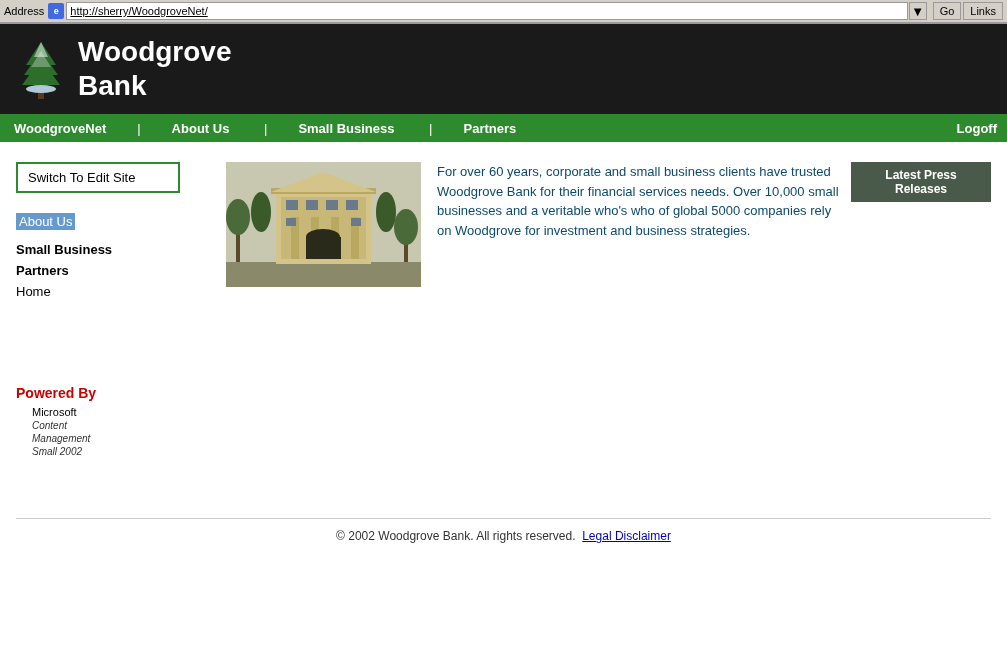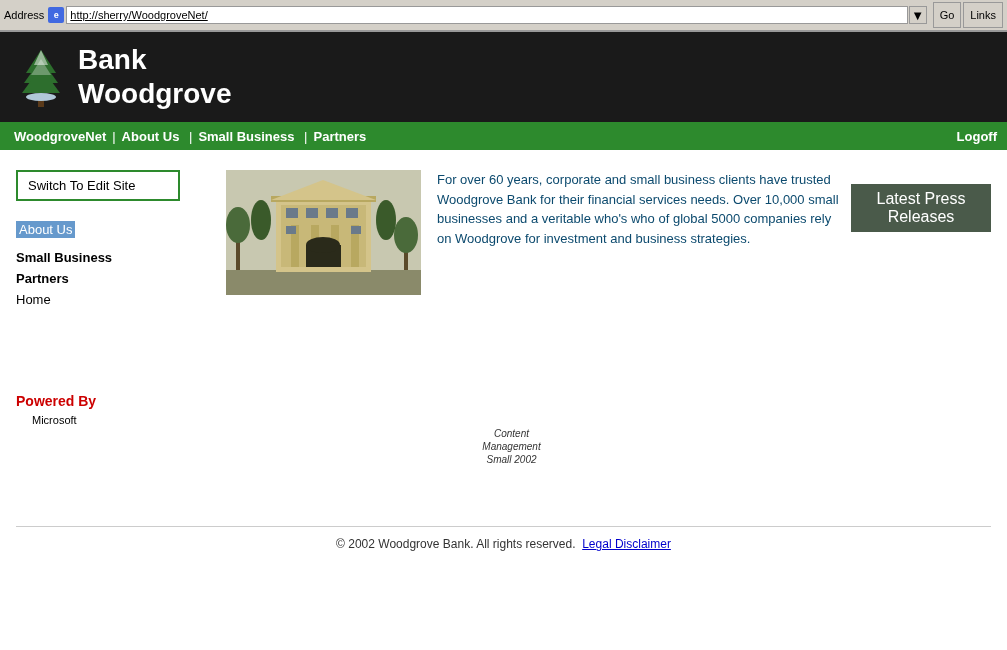--- a/index.html
+++ b/index.html
@@ -55,21 +55,21 @@
       align-items: center;
       margin-left: 4px;
     }
     .browser-btn {
       padding: 1px 6px;
       font-size: 11px;
       background: #d4d0c8;
       border: 1px solid #999;
       cursor: pointer;
       margin-left: 2px;
-      height: 26px;
+      height: 18px;
       display: flex;
       align-items: center;
     }
 
     
     .site-header {
       background: #1a1a1a;
       display: flex;
       align-items: center;
       padding: 10px 16px;
@@ -88,20 +88,21 @@
       line-height: 1.2;
     }
 
     
     .nav-bar {
       background: #2d8a2d;
       display: flex;
       align-items: center;
       padding: 0 10px;
       height: 28px;
+      gap: 25px;
     }
     .nav-bar a {
       color: #fff;
       text-decoration: none;
       font-size: 13px;
       font-weight: bold;
       padding: 0 4px;
     }
     .nav-bar .separator { color: #fff; margin: 0 2px; }
     .nav-logoff {
@@ -165,47 +166,46 @@
       color: #0c4a6e;
     }
 
     .right-sidebar {
       width: 140px;
       flex-shrink: 0;
     }
     .press-releases-btn {
       background: #4a5a4a;
       color: #fff;
-      font-size: 16px;
-      font-weight: normal;
+      font-size: 12px;
+      font-weight: bold;
       padding: 6px 8px;
       text-align: center;
       cursor: pointer;
-      margin-top: 14px;
     }
 
     
     .footer-area {
       padding: 20px 16px 0 16px;
     }
     .powered-by {
       color: #cc0000;
       font-size: 14px;
       font-weight: bold;
       margin-bottom: 4px;
     }
     .cms-logo {
       font-size: 10px;
       color: #333;
       line-height: 1.3;
       margin-left: 16px;
       margin-bottom: 60px;
     }
     .cms-logo .microsoft { font-size: 11px; color: #000; }
-    .cms-logo .cms-text { font-style: italic; text-align: center; }
+    .cms-logo .cms-text { font-style: italic; }
 
     .footer-copyright {
       text-align: center;
       font-size: 12px;
       color: #333;
       padding: 10px 0;
       border-top: 1px solid #ccc;
       margin-top: 10px;
     }
     .footer-copyright a {
@@ -251,22 +251,22 @@
 
       <polygon points="25,5 10,28 40,28" fill="#2d6e2d"></polygon>
       <polygon points="25,14 8,38 42,38" fill="#2d6e2d"></polygon>
       <polygon points="25,22 6,48 44,48" fill="#2d6e2d"></polygon>
 
       <polygon points="25,5 18,20 32,20" fill="rgba(255,255,255,0.5)"></polygon>
       <polygon points="25,14 15,30 35,30" fill="rgba(255,255,255,0.3)"></polygon>
     </svg>
   </div>
   <div class="site-title">
+    <div>Woodgrove</div>
     <div>Bank</div>
-    <div>Woodgrove</div>
   </div>
 </div>
 
 <div class="nav-bar">
   <a href="#" class="nav-link">WoodgroveNet</a>
   <span class="separator"> | </span>
   <a href="#" class="nav-link">About Us</a>
   <span class="separator"> &nbsp;| </span>
   <a href="#" class="nav-link">Small Business</a>
   <span class="separator"> &nbsp;| </span>

